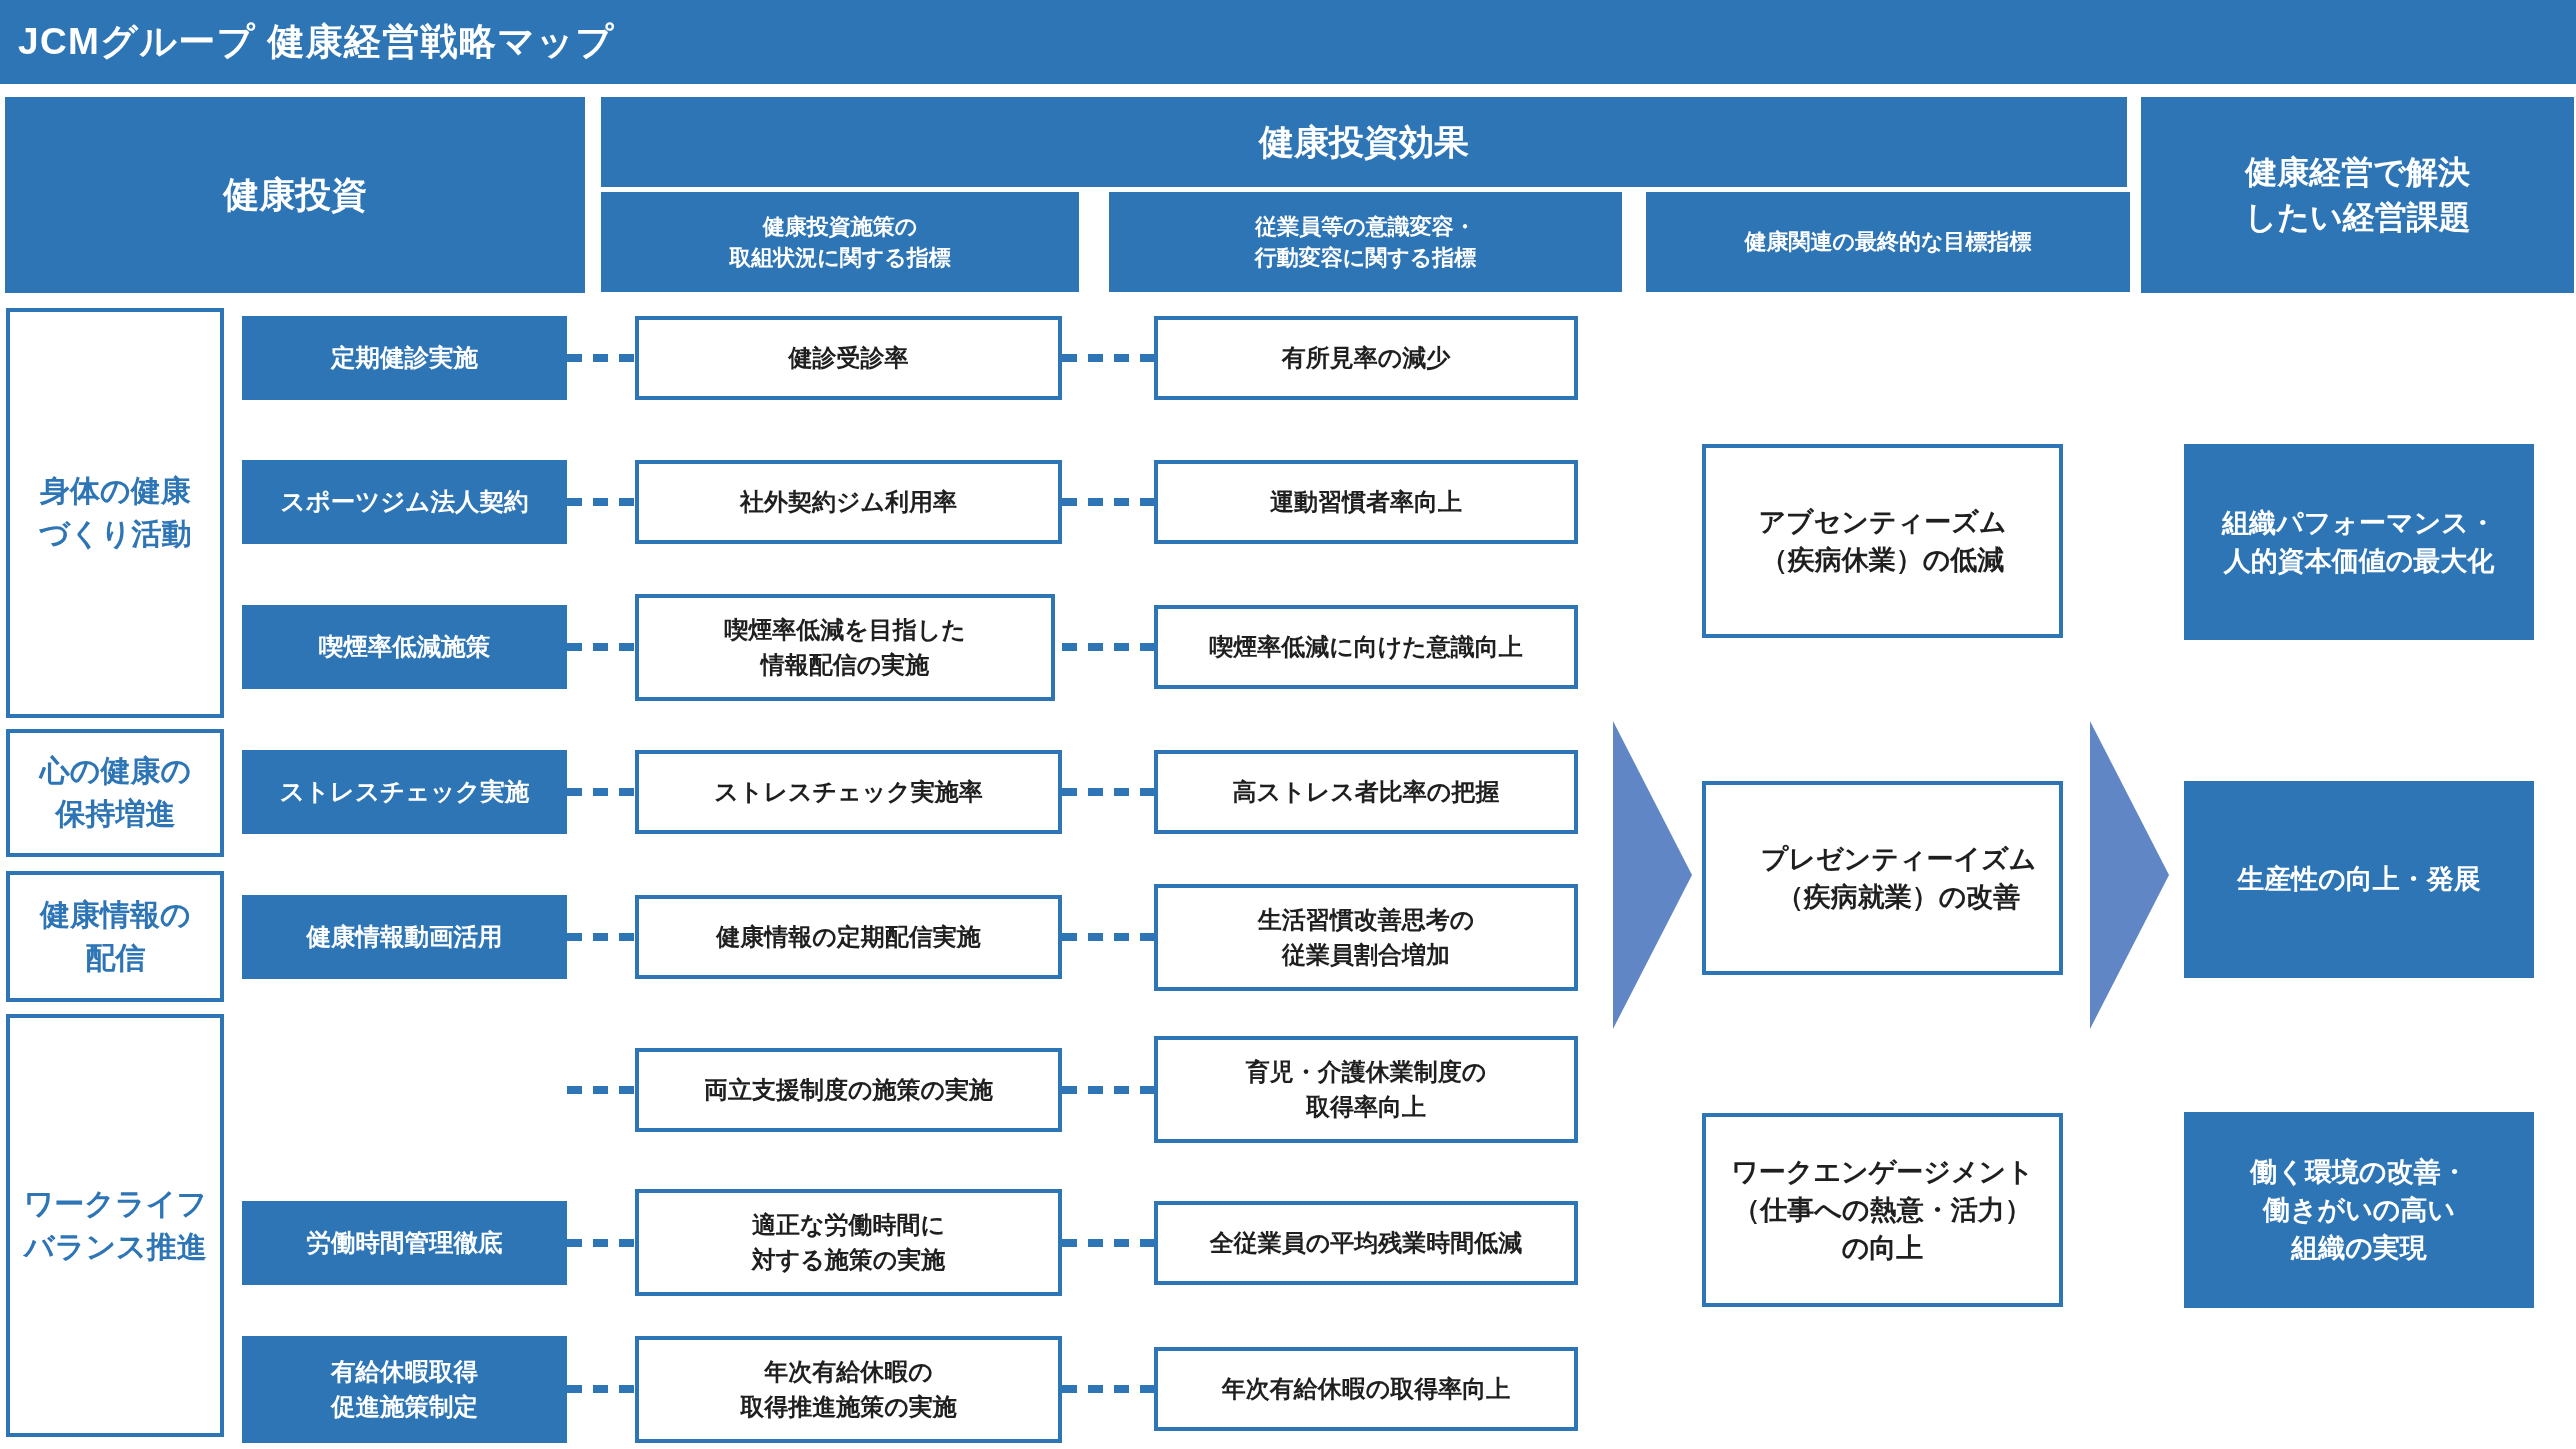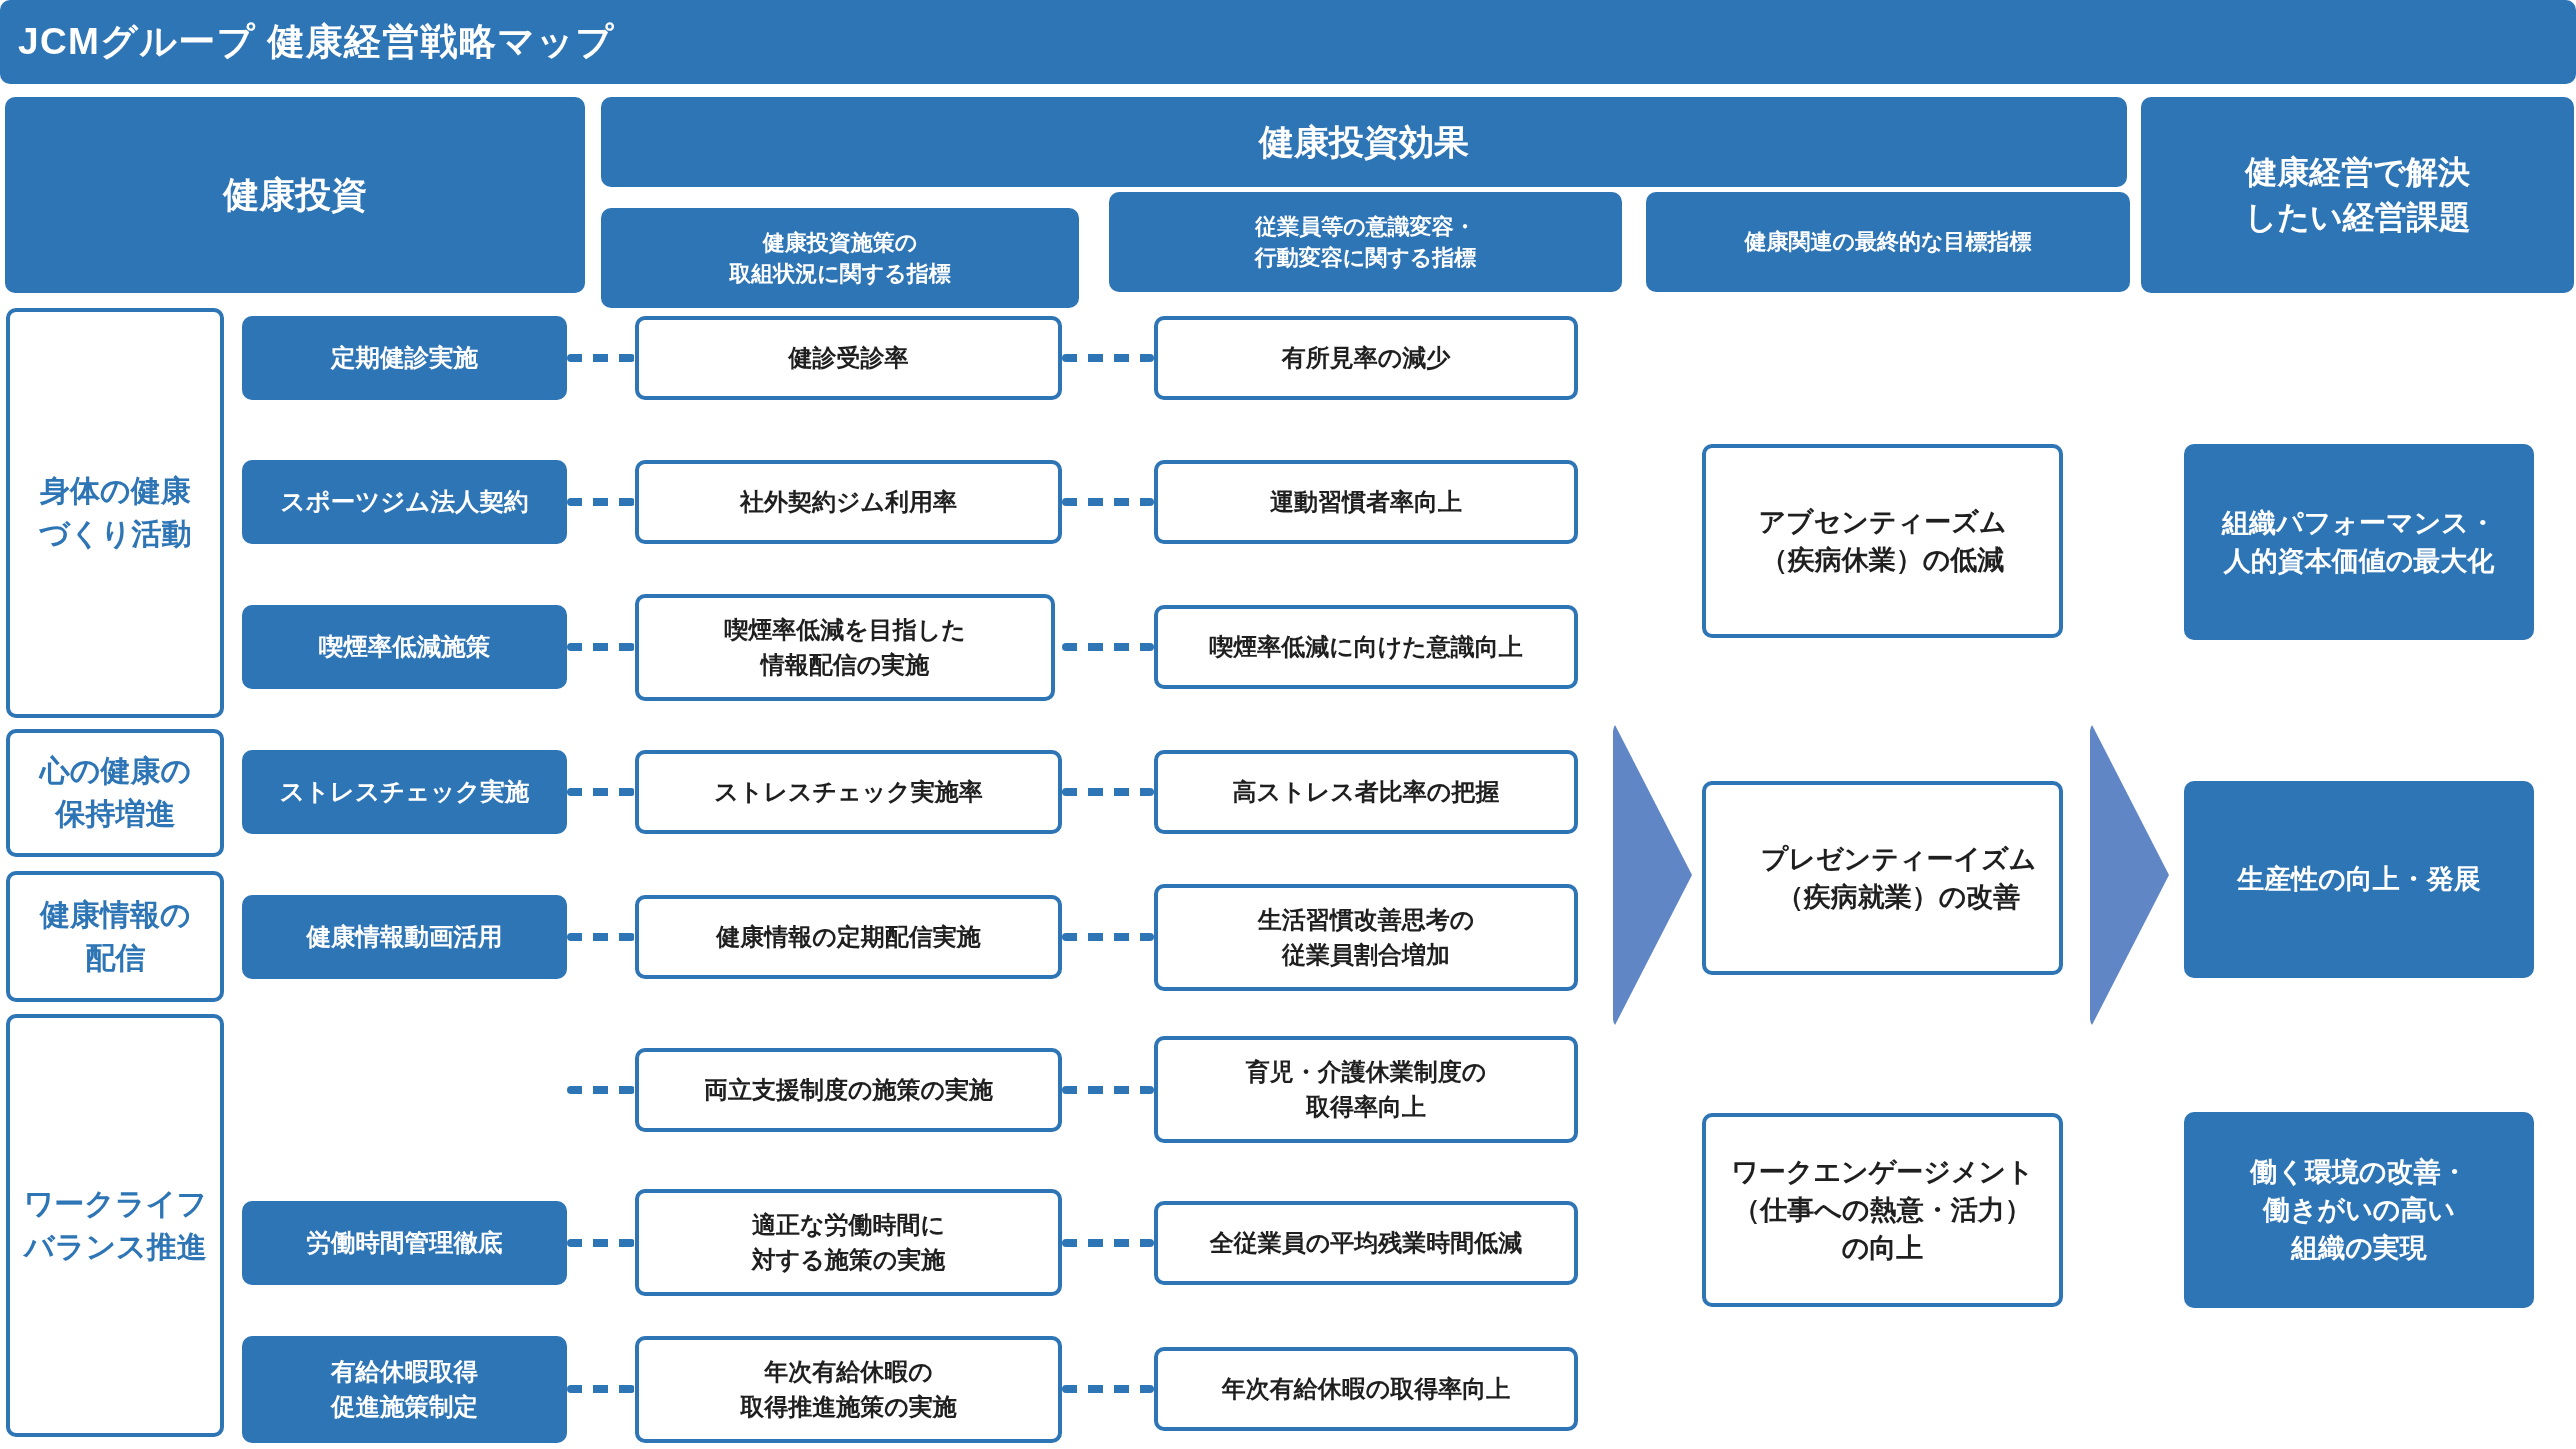--- a/index.html
+++ b/index.html
@@ -8,21 +8,21 @@
     --dark:#1f1f1f;
   }
   html,body{margin:0;padding:0;background:#fff;}
   #canvas{
     position:relative;
     width:2576px;height:1449px;
     background:#fff;
     font-family:"Liberation Sans", sans-serif;
     overflow:hidden;
   }
-  .abs{position:absolute;box-sizing:border-box;border-radius:10px;}
+  .abs{position:absolute;box-sizing:border-box;}
   .cell{
     display:flex;align-items:center;justify-content:center;
     text-align:center;white-space:pre-line;line-height:1.42;
   }
   .fill-blue{background:var(--blue);color:#ffffff;}
   .box-white{
     background:#ffffff;border:4.5px solid var(--blue);color:var(--dark);
   }
   .cat{
     background:#ffffff;border:4.5px solid var(--blue);color:var(--blue);
@@ -48,21 +48,21 @@
 <body>
 
 <div id="canvas">
 
   <div class="abs banner" style="left:0;top:8;width:2576px;height:84px;">
     <div class="t">JCMグループ 健康経営戦略マップ</div>
   </div>
 
   <div class="abs cell fill-blue hdr" style="left:5.2px;top:97px;width:580px;height:196px;font-size:36px;">健康投資</div>
   <div class="abs cell fill-blue hdr" style="left:601px;top:97px;width:1526px;height:90px;font-size:35px;">健康投資効果</div>
-  <div class="abs cell fill-blue hdr" style="left:601px;top:192px;width:478px;height:100px;font-size:22px;margin-top:16px;">健康投資施策の
+  <div class="abs cell fill-blue hdr" style="left:601px;top:192px;width:478px;height:100px;font-size:22px;">健康投資施策の
 取組状況に関する指標</div>
   <div class="abs cell fill-blue hdr" style="left:1109px;top:192px;width:513px;height:100px;font-size:22px;">従業員等の意識変容・
 行動変容に関する指標</div>
   <div class="abs cell fill-blue hdr" style="left:1646px;top:192px;width:484px;height:100px;font-size:22px;">健康関連の最終的な目標指標</div>
   <div class="abs cell fill-blue hdr" style="left:2141px;top:97px;width:433px;height:196px;font-size:32px;">健康経営で解決
 したい経営課題</div>
 
   <div class="abs cell cat" style="left:6.4px;top:308px;width:218px;height:410px;font-size:30px;">身体の健康
 づくり活動</div>
   <div class="abs cell cat" style="left:6.4px;top:729px;width:218px;height:128px;font-size:30px;">心の健康の

